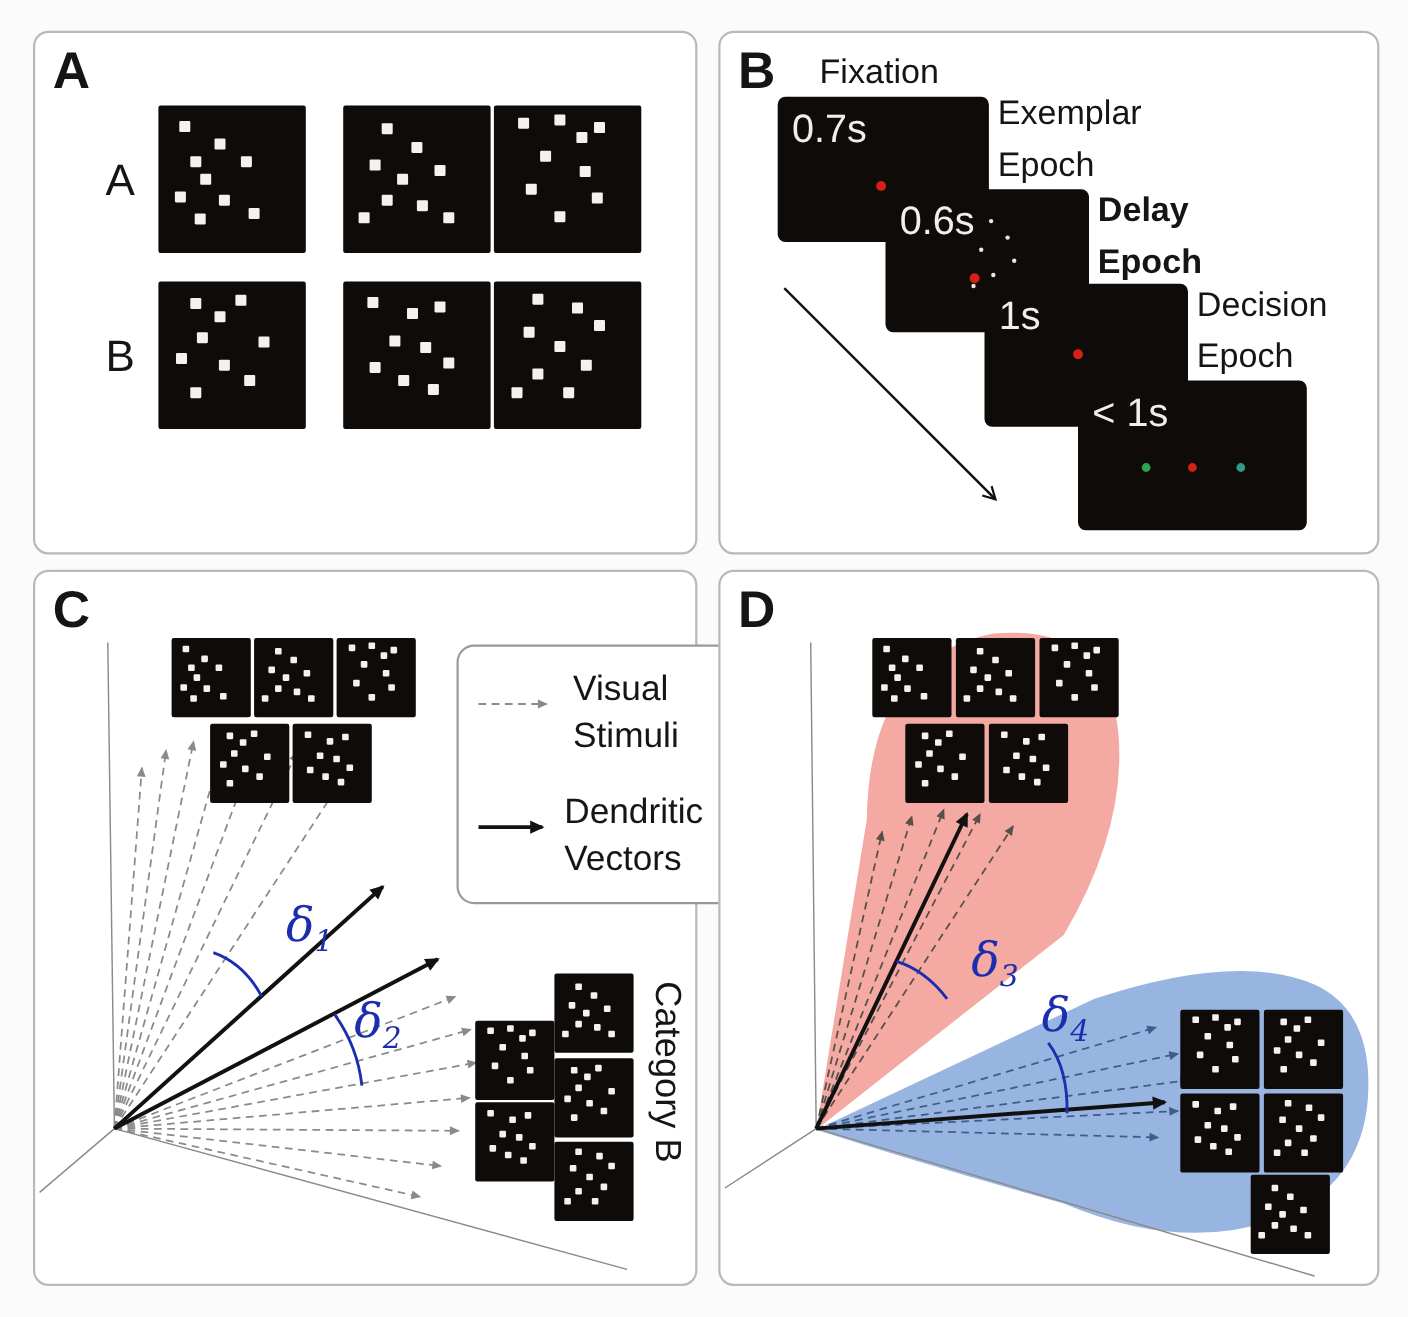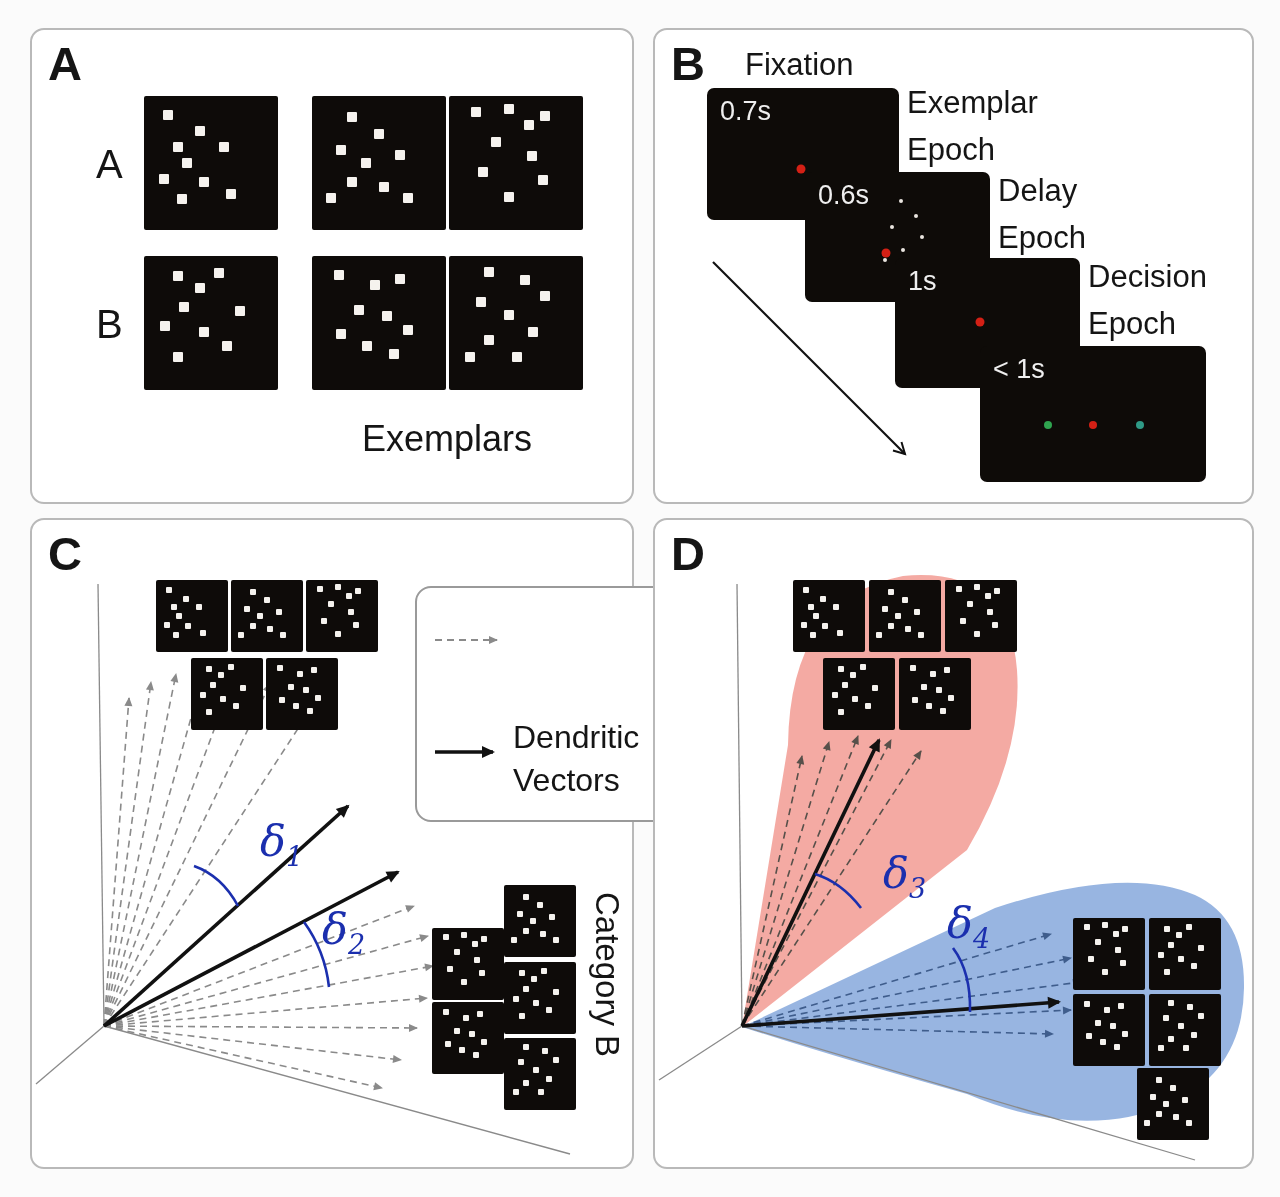--- a/index.html
+++ b/index.html
@@ -42,21 +42,21 @@
   .row-label{position:absolute;font-size:40px;}
   .caption{position:absolute;font-size:36px;text-align:center;}
   
   .screen{
     position:absolute;
     background:#0e0b08;
     border-radius:7px;
   }
   .screen .time{
     position:absolute;left:13px;top:8px;
-    font-size:27px;color:#efefef;
+    font-size:36px;color:#efefef;
   }
   .screen .dot{
     position:absolute;width:4px;height:4px;border-radius:50%;
     background:#eae6e0;transform:translate(-50%,-50%);
   }
   .fixdot{
     position:absolute;width:9px;height:9px;border-radius:50%;
     background:#d42015;transform:translate(-50%,-50%);
   }
   .godot{
@@ -171,21 +171,20 @@
       <span class="dot" style="left: 57%; top: 18%;"></span>
       <span class="dot" style="left: 72%; top: 30%;"></span>
       <span class="dot" style="left: 24%; top: 34%;"></span>
       <span class="dot" style="left: 45%; top: 44%;"></span>
       <span class="dot" style="left: 63%; top: 57%;"></span>
       <span class="dot" style="left: 30%; top: 63%;"></span>
       <span class="dot" style="left: 51%; top: 75%;"></span>
       <span class="dot" style="left: 16%; top: 75%;"></span>
     </div>
 
-  <div class="caption" style="left:295px;top:388px;width:240px;">Exemplars</div>
 </div>
 
 <div class="panel" style="left:653px;top:28px;width:597px;height:472px;">
   <div class="panel-letter" style="left:16px;top:10px;">B</div>
   <div class="blabel" style="left:90px;top:12px;">Fixation</div>
 
   <svg class="layer" width="240" height="230" viewBox="0 0 240 230" style="left:38px;top:220px;">
     <defs>
       <marker id="tchev" markerUnits="userSpaceOnUse" markerWidth="18" markerHeight="18" refX="13" refY="8" orient="auto">
         <path d="M2,2 L13,8 L2,14" fill="none" stroke="#111" stroke-width="2"></path>
@@ -207,35 +206,35 @@
     <span class="time">0.6s</span>
     <span class="fixdot" style="left:44%;top:62%;"></span>
   <span class="dot" style="left: 52%; top: 22%;"></span>
       <span class="dot" style="left: 60%; top: 34%;"></span>
       <span class="dot" style="left: 47%; top: 42%;"></span>
       <span class="dot" style="left: 63%; top: 50%;"></span>
       <span class="dot" style="left: 53%; top: 60%;"></span>
       <span class="dot" style="left: 43%; top: 68%;"></span>
       <span class="dot" style="left: 60%; top: 72%;"></span>
     </div>
-  <div class="blabel" style="left:343px;top:138px;">
+  <div class="blabel" style="left:343px;top:138px;font-weight:bold;">
     <div>Delay</div>
     <div>Epoch</div>
   </div>
 
   <div class="screen" style="left:240px;top:228px;width:185px;height:130px;z-index:3;">
     <span class="time">1s</span>
     <span class="fixdot" style="left:46%;top:49%;"></span>
   </div>
   <div class="blabel" style="left:433px;top:224px;">
     <div>Decision</div>
     <div>Epoch</div>
   </div>
 
-  <div class="screen" style="left:325px;top:316px;width:226px;height:136px;z-index:4;">
+  <div class="screen" style="left:325px;top:316px;width:208px;height:136px;z-index:4;">
     <span class="time">&lt; 1s</span>
     <span class="godot go-left" style="left:30%;top:58%;"></span>
     <span class="godot go-center" style="left:50%;top:58%;"></span>
     <span class="godot go-right" style="left:71%;top:58%;"></span>
   </div>
 
 </div>
 
 <div class="panel" style="left:30px;top:518px;width:600px;height:647px;">
   <svg class="layer" width="596" height="643" viewBox="0 0 596 643">
@@ -406,20 +405,24 @@
 
   <div class="legend" style="left:383px;top:66px;width:267px;height:232px;">
     <svg width="84" height="24" viewBox="0 0 84 24" style="position:absolute;left:14px;top:40px;">
       <defs>
         <marker id="lgg" markerUnits="userSpaceOnUse" markerWidth="12" markerHeight="10" refX="9" refY="5" orient="auto">
           <path d="M1,1 L10,5 L1,9 Z" fill="#8a8a8a"></path>
         </marker>
       </defs>
       <line x1="4" y1="12" x2="66" y2="12" stroke="#8a8a8a" stroke-width="1.8" stroke-dasharray="7 5" marker-end="url(#lgg)"></line>
     </svg>
+    <div class="legend-text" style="left:104px;top:16px;">
+      <div>Visual</div>
+      <div>Stimuli</div>
+    </div>
     <svg width="84" height="24" viewBox="0 0 84 24" style="position:absolute;left:14px;top:152px;">
       <defs>
         <marker id="lgb" markerUnits="userSpaceOnUse" markerWidth="16" markerHeight="14" refX="12" refY="7" orient="auto">
           <path d="M1,1 L14,7 L1,13 Z" fill="#111"></path>
         </marker>
       </defs>
       <line x1="4" y1="12" x2="62" y2="12" stroke="#111" stroke-width="3.4" marker-end="url(#lgb)"></line>
     </svg>
     <div class="legend-text" style="left:96px;top:128px;">
       <div>Dendritic</div>

